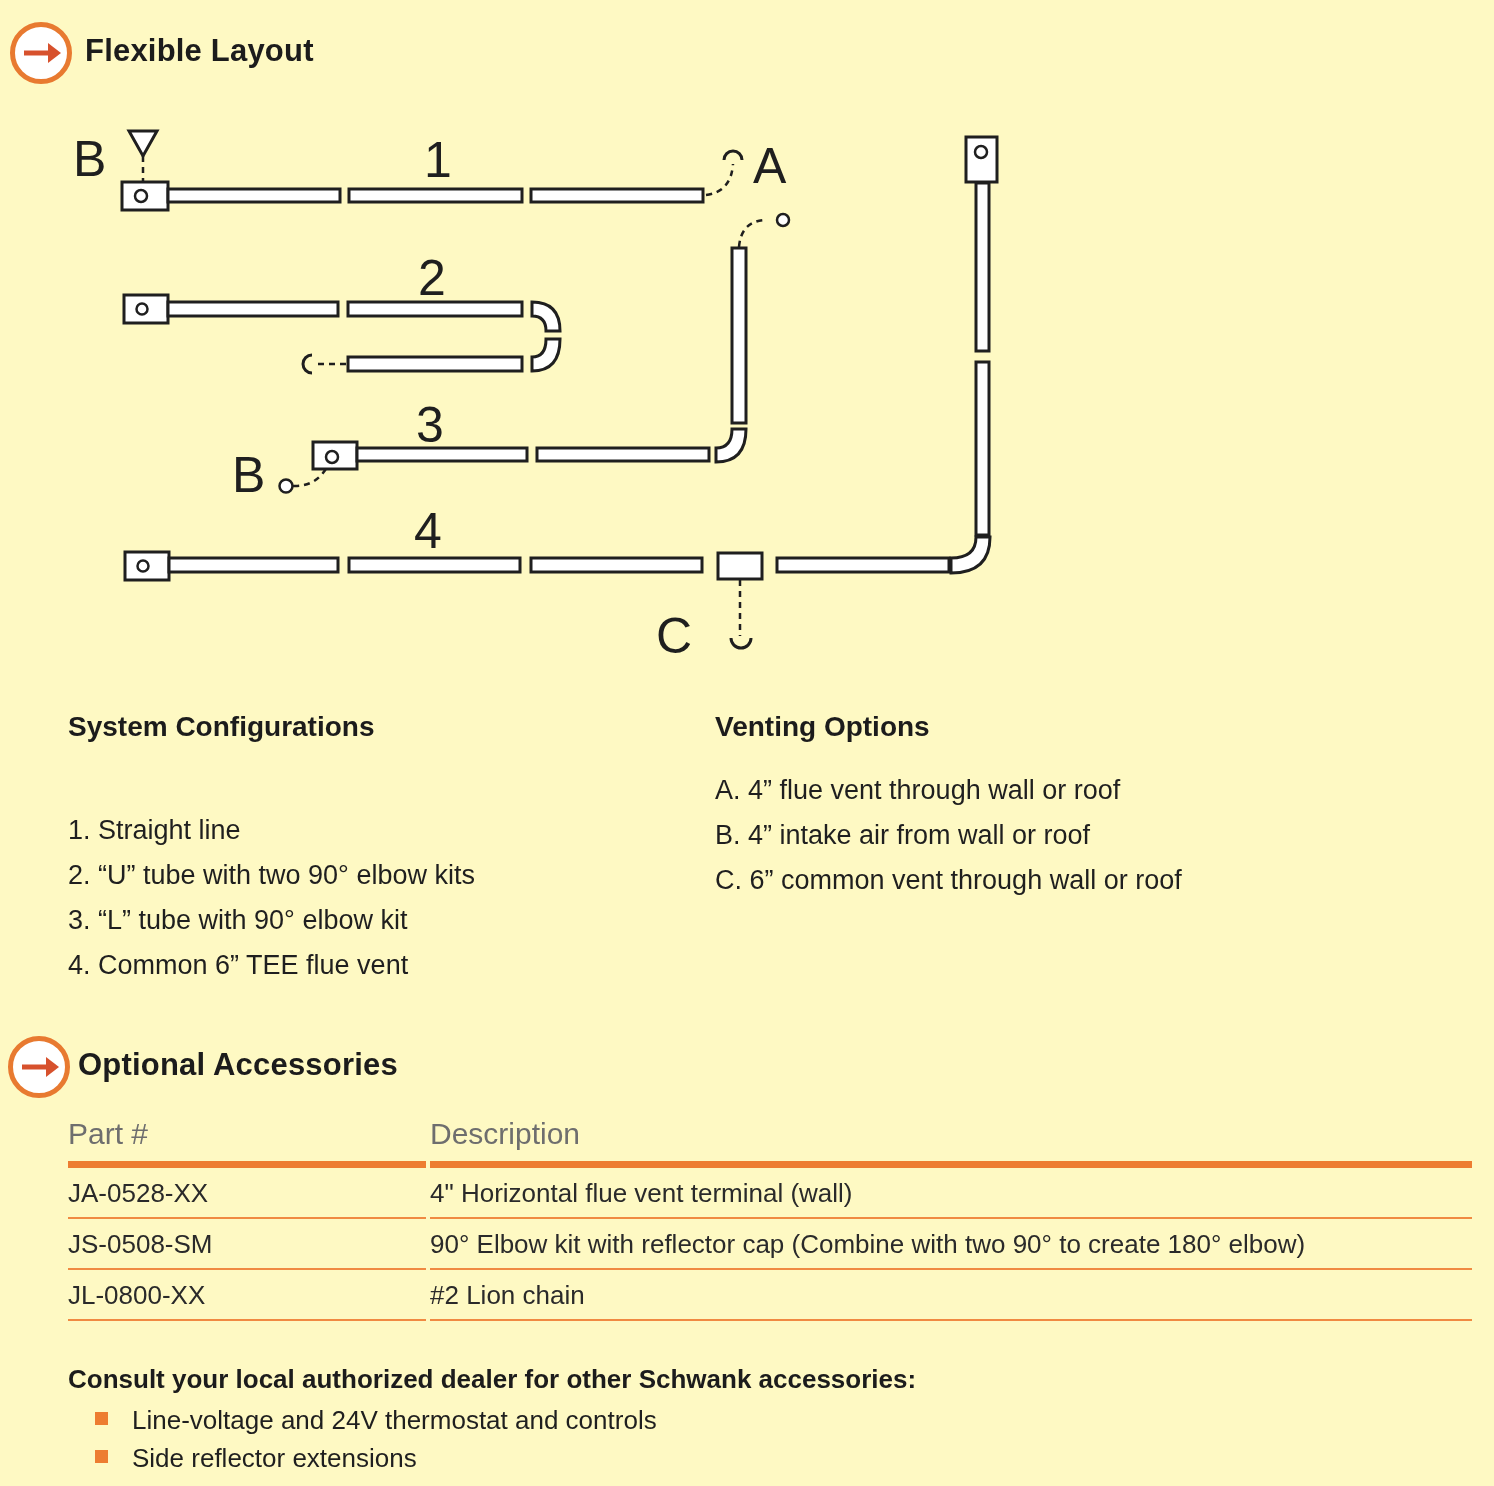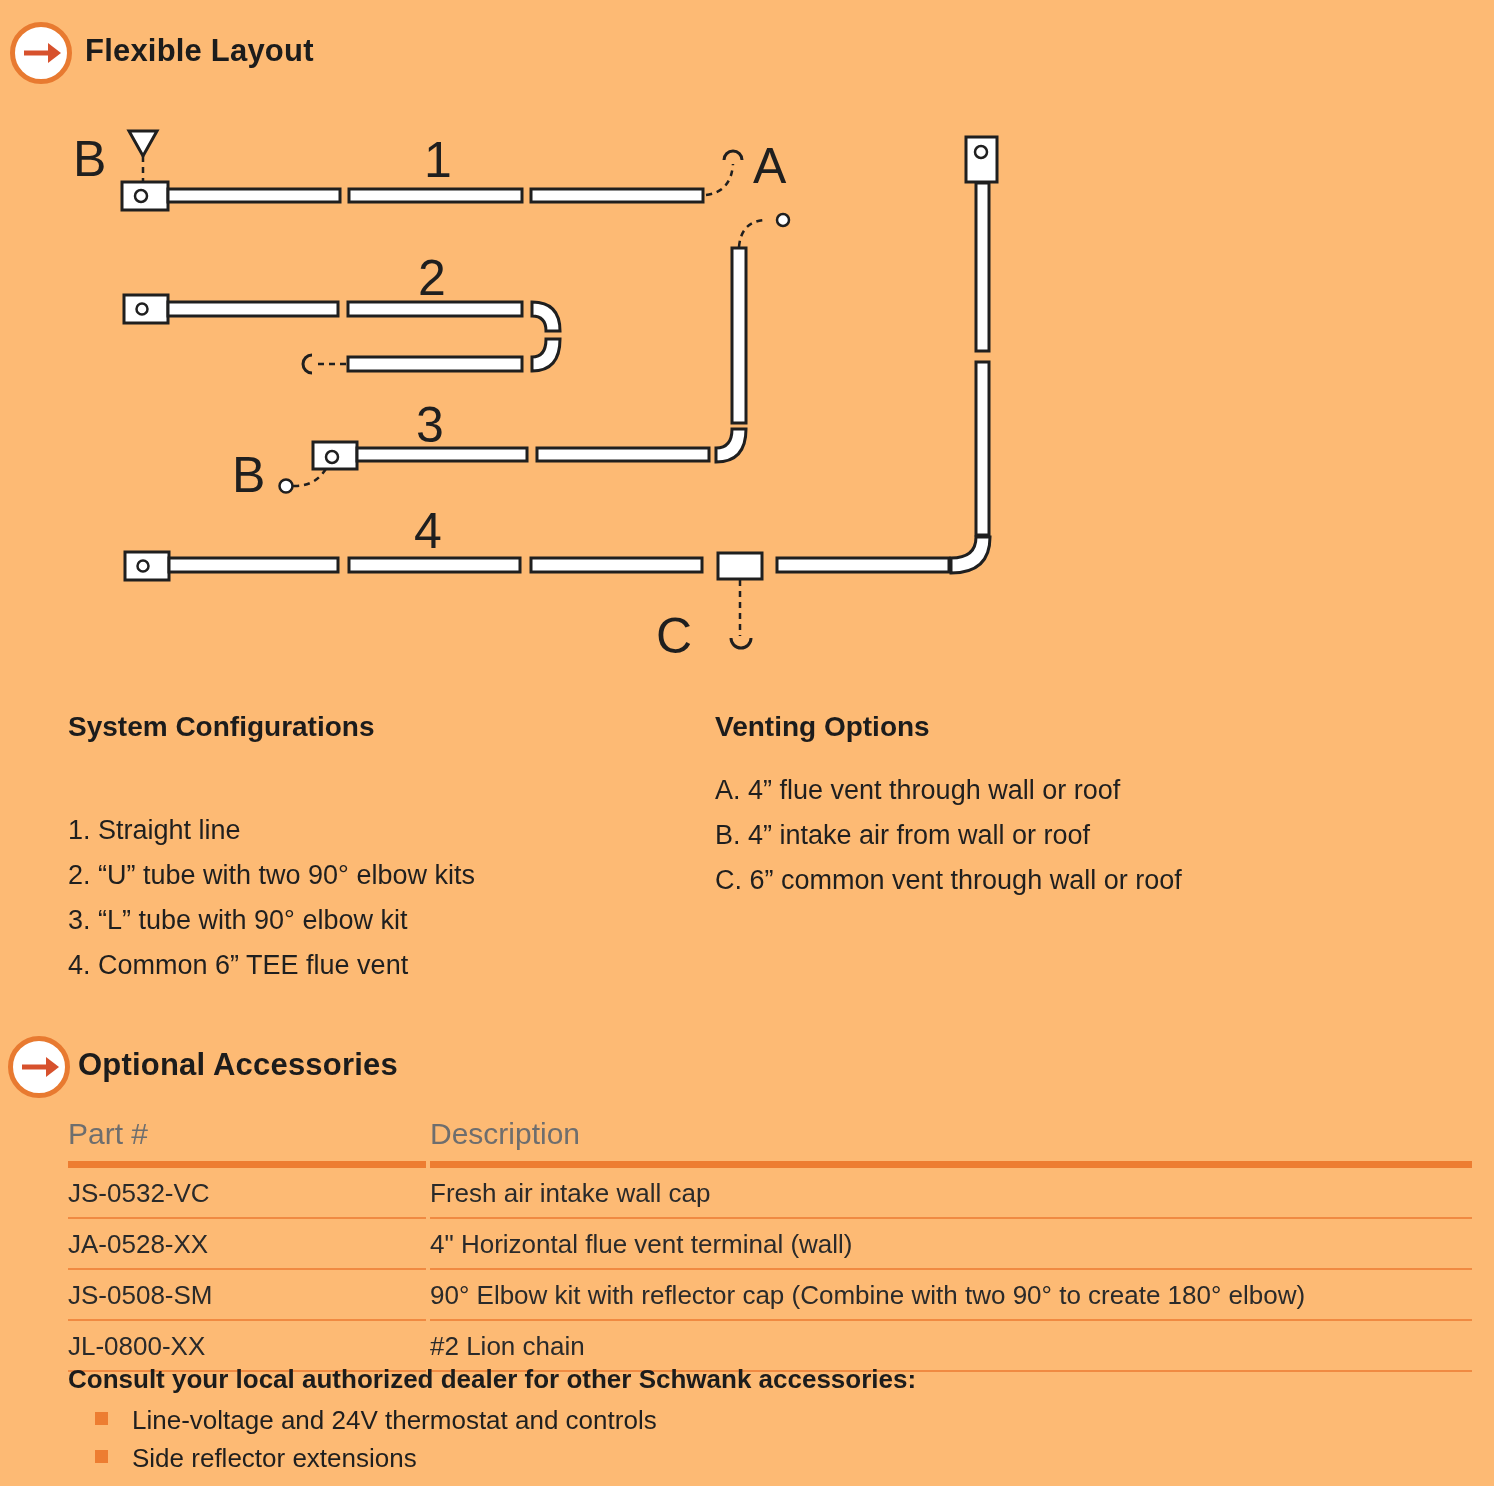--- a/index.html
+++ b/index.html
@@ -1,17 +1,17 @@
 <!DOCTYPE html>
 <html><head>
 <meta charset="utf-8">
 <style>
   html,body{margin:0;padding:0;background:#fff;}
   .page{
-    position:relative;width:1494px;height:1486px;background:#fdba74;
+    position:relative;width:1494px;height:1486px;background:#fef9c3;
     font-family:"Liberation Sans",sans-serif;color:#1f1f1f;overflow:hidden;
   }
   .abs{position:absolute;}
   
   .badge{width:52px;height:52px;border:5px solid #E87A30;border-radius:50%;
          display:flex;align-items:center;justify-content:center;background:#fff;}
   .sec-title{font-size:31px;font-weight:700;color:#1c1c1c;letter-spacing:.2px;}
   
   .col-head{font-size:28px;font-weight:700;color:#1c1c1c;margin-top:13px;}
   .plain-list{list-style:none;margin:0;padding:0;font-size:27px;color:#1f1f1f;}
@@ -146,24 +146,20 @@
     </div>
   </div>
   <div class="abs sec-title" style="left:78px;top:1047px;">Optional Accessories</div>
 
   <div class="abs acc-table">
     <div class="t-row t-head">
       <div class="t-c1">Part #</div>
       <div class="t-c2">Description</div>
     </div>
     <div class="t-row t-body">
-      <div class="t-c1">JS-0532-VC</div>
-      <div class="t-c2">Fresh air intake wall cap</div>
-    </div>
-    <div class="t-row t-body">
       <div class="t-c1">JA-0528-XX</div>
       <div class="t-c2">4" Horizontal flue vent terminal (wall)</div>
     </div>
     <div class="t-row t-body">
       <div class="t-c1">JS-0508-SM</div>
       <div class="t-c2">90° Elbow kit with reflector cap (Combine with two 90° to create 180° elbow)</div>
     </div>
     <div class="t-row t-body">
       <div class="t-c1">JL-0800-XX</div>
       <div class="t-c2">#2 Lion chain</div>

